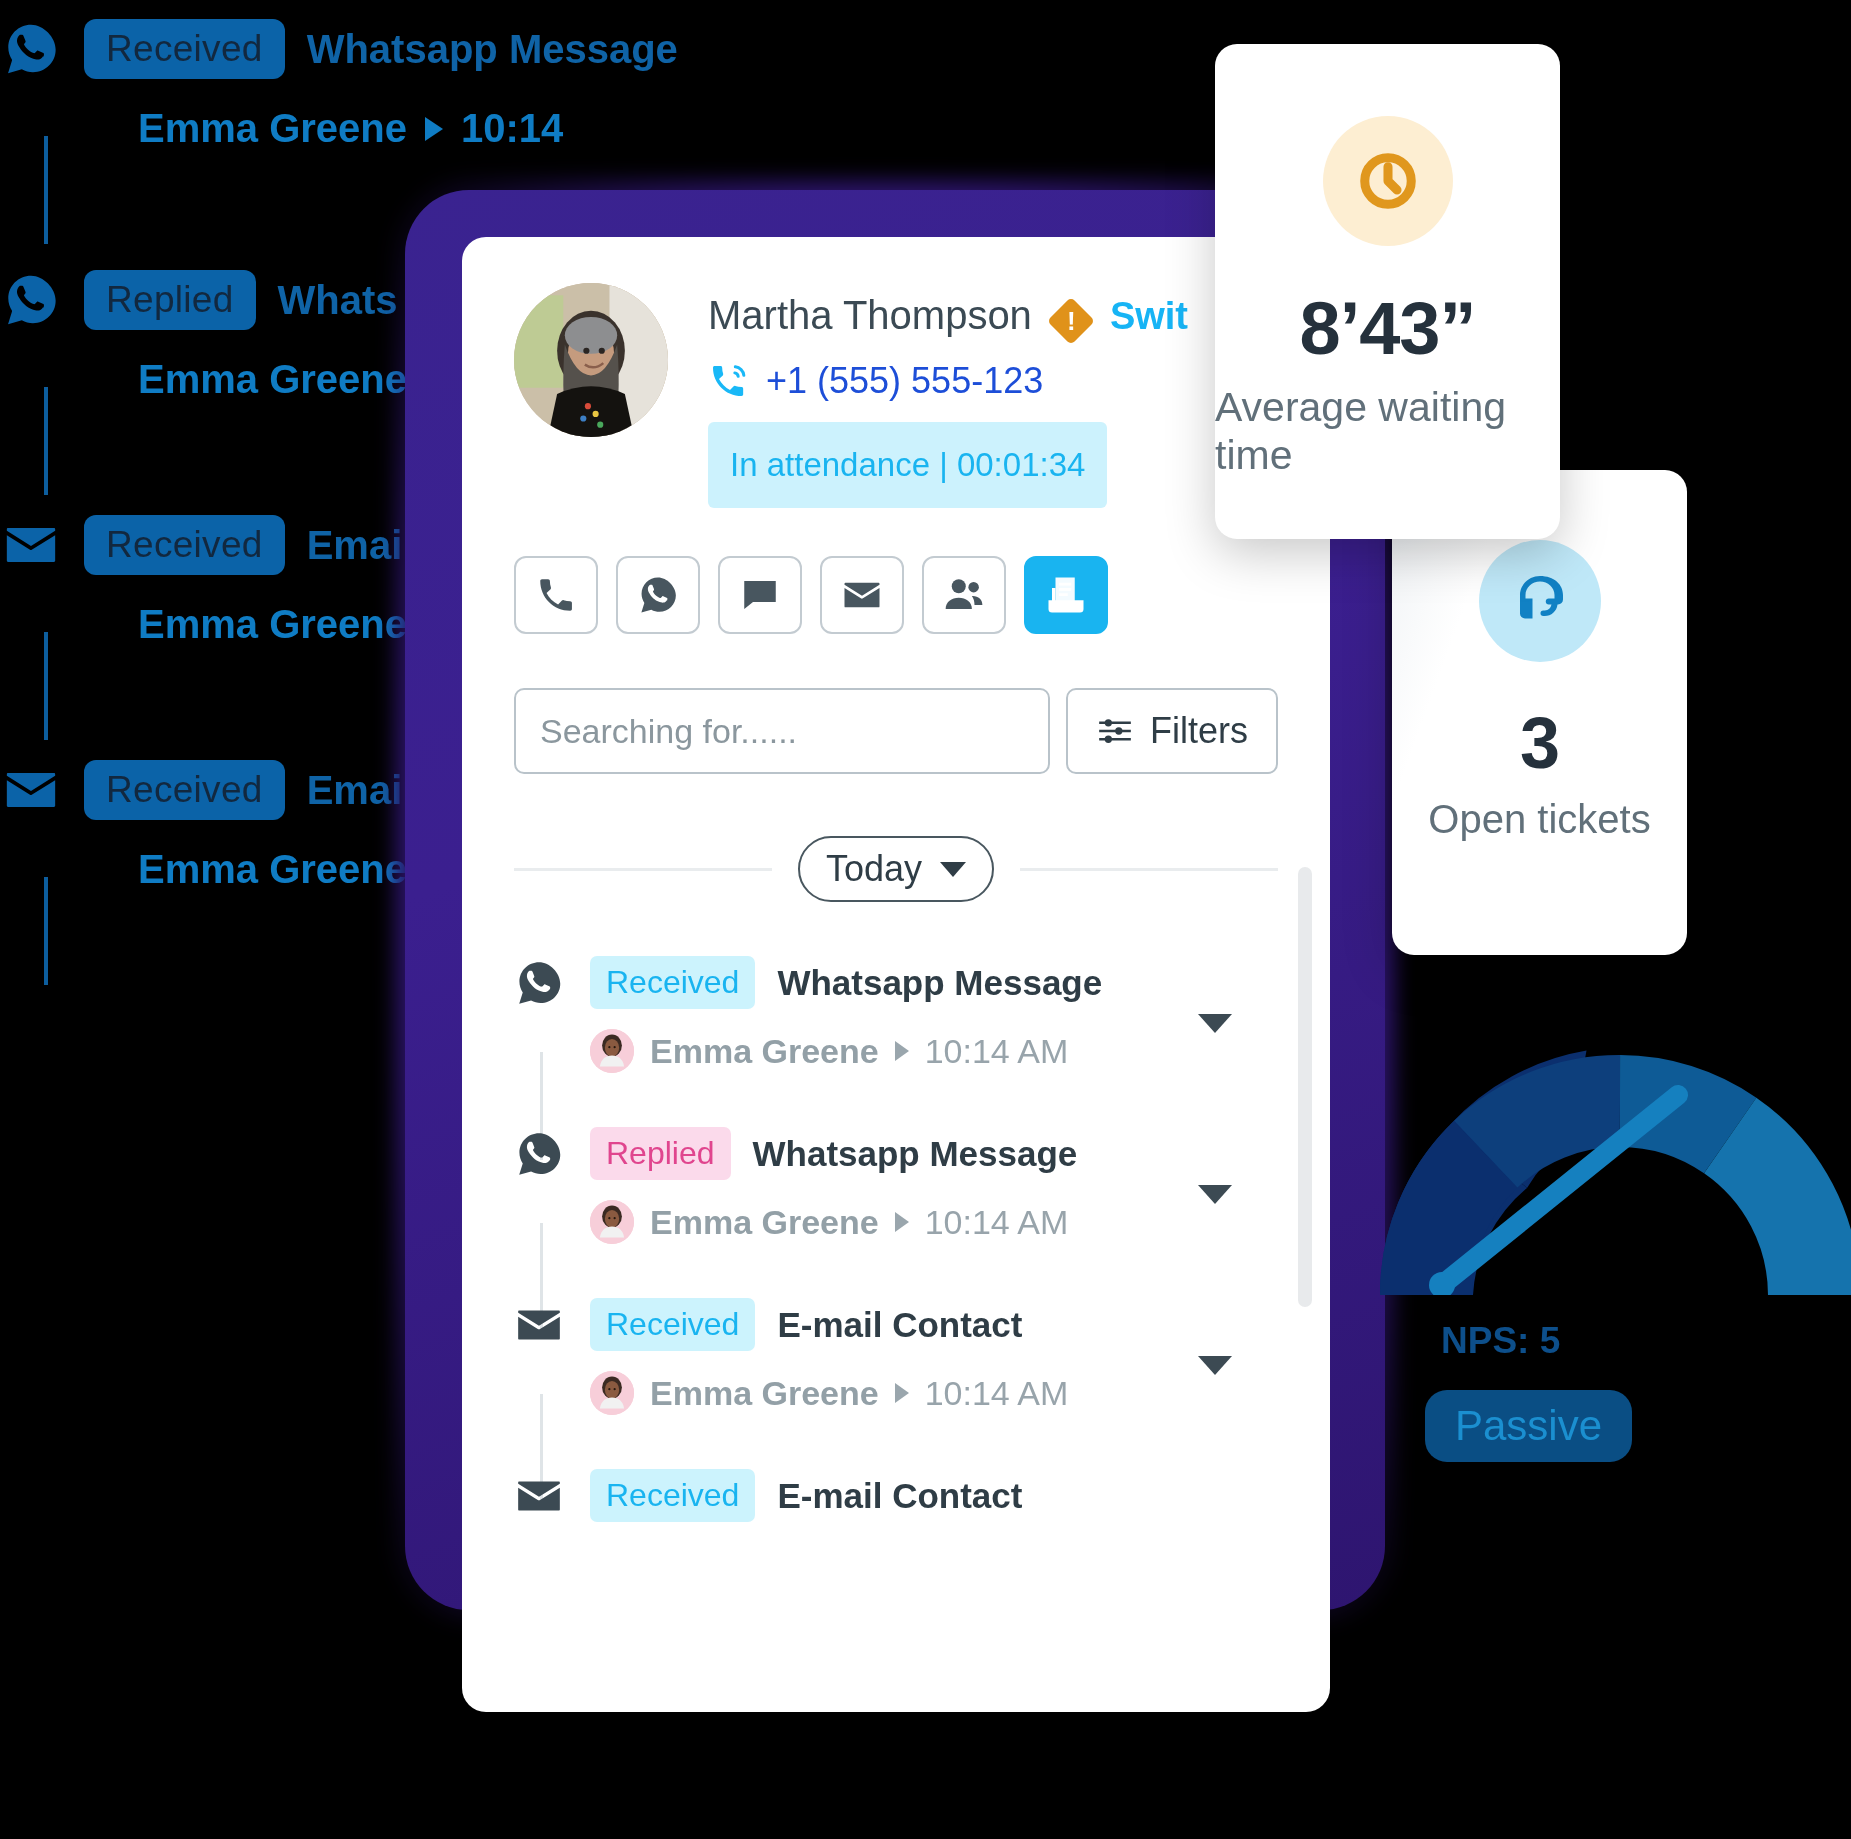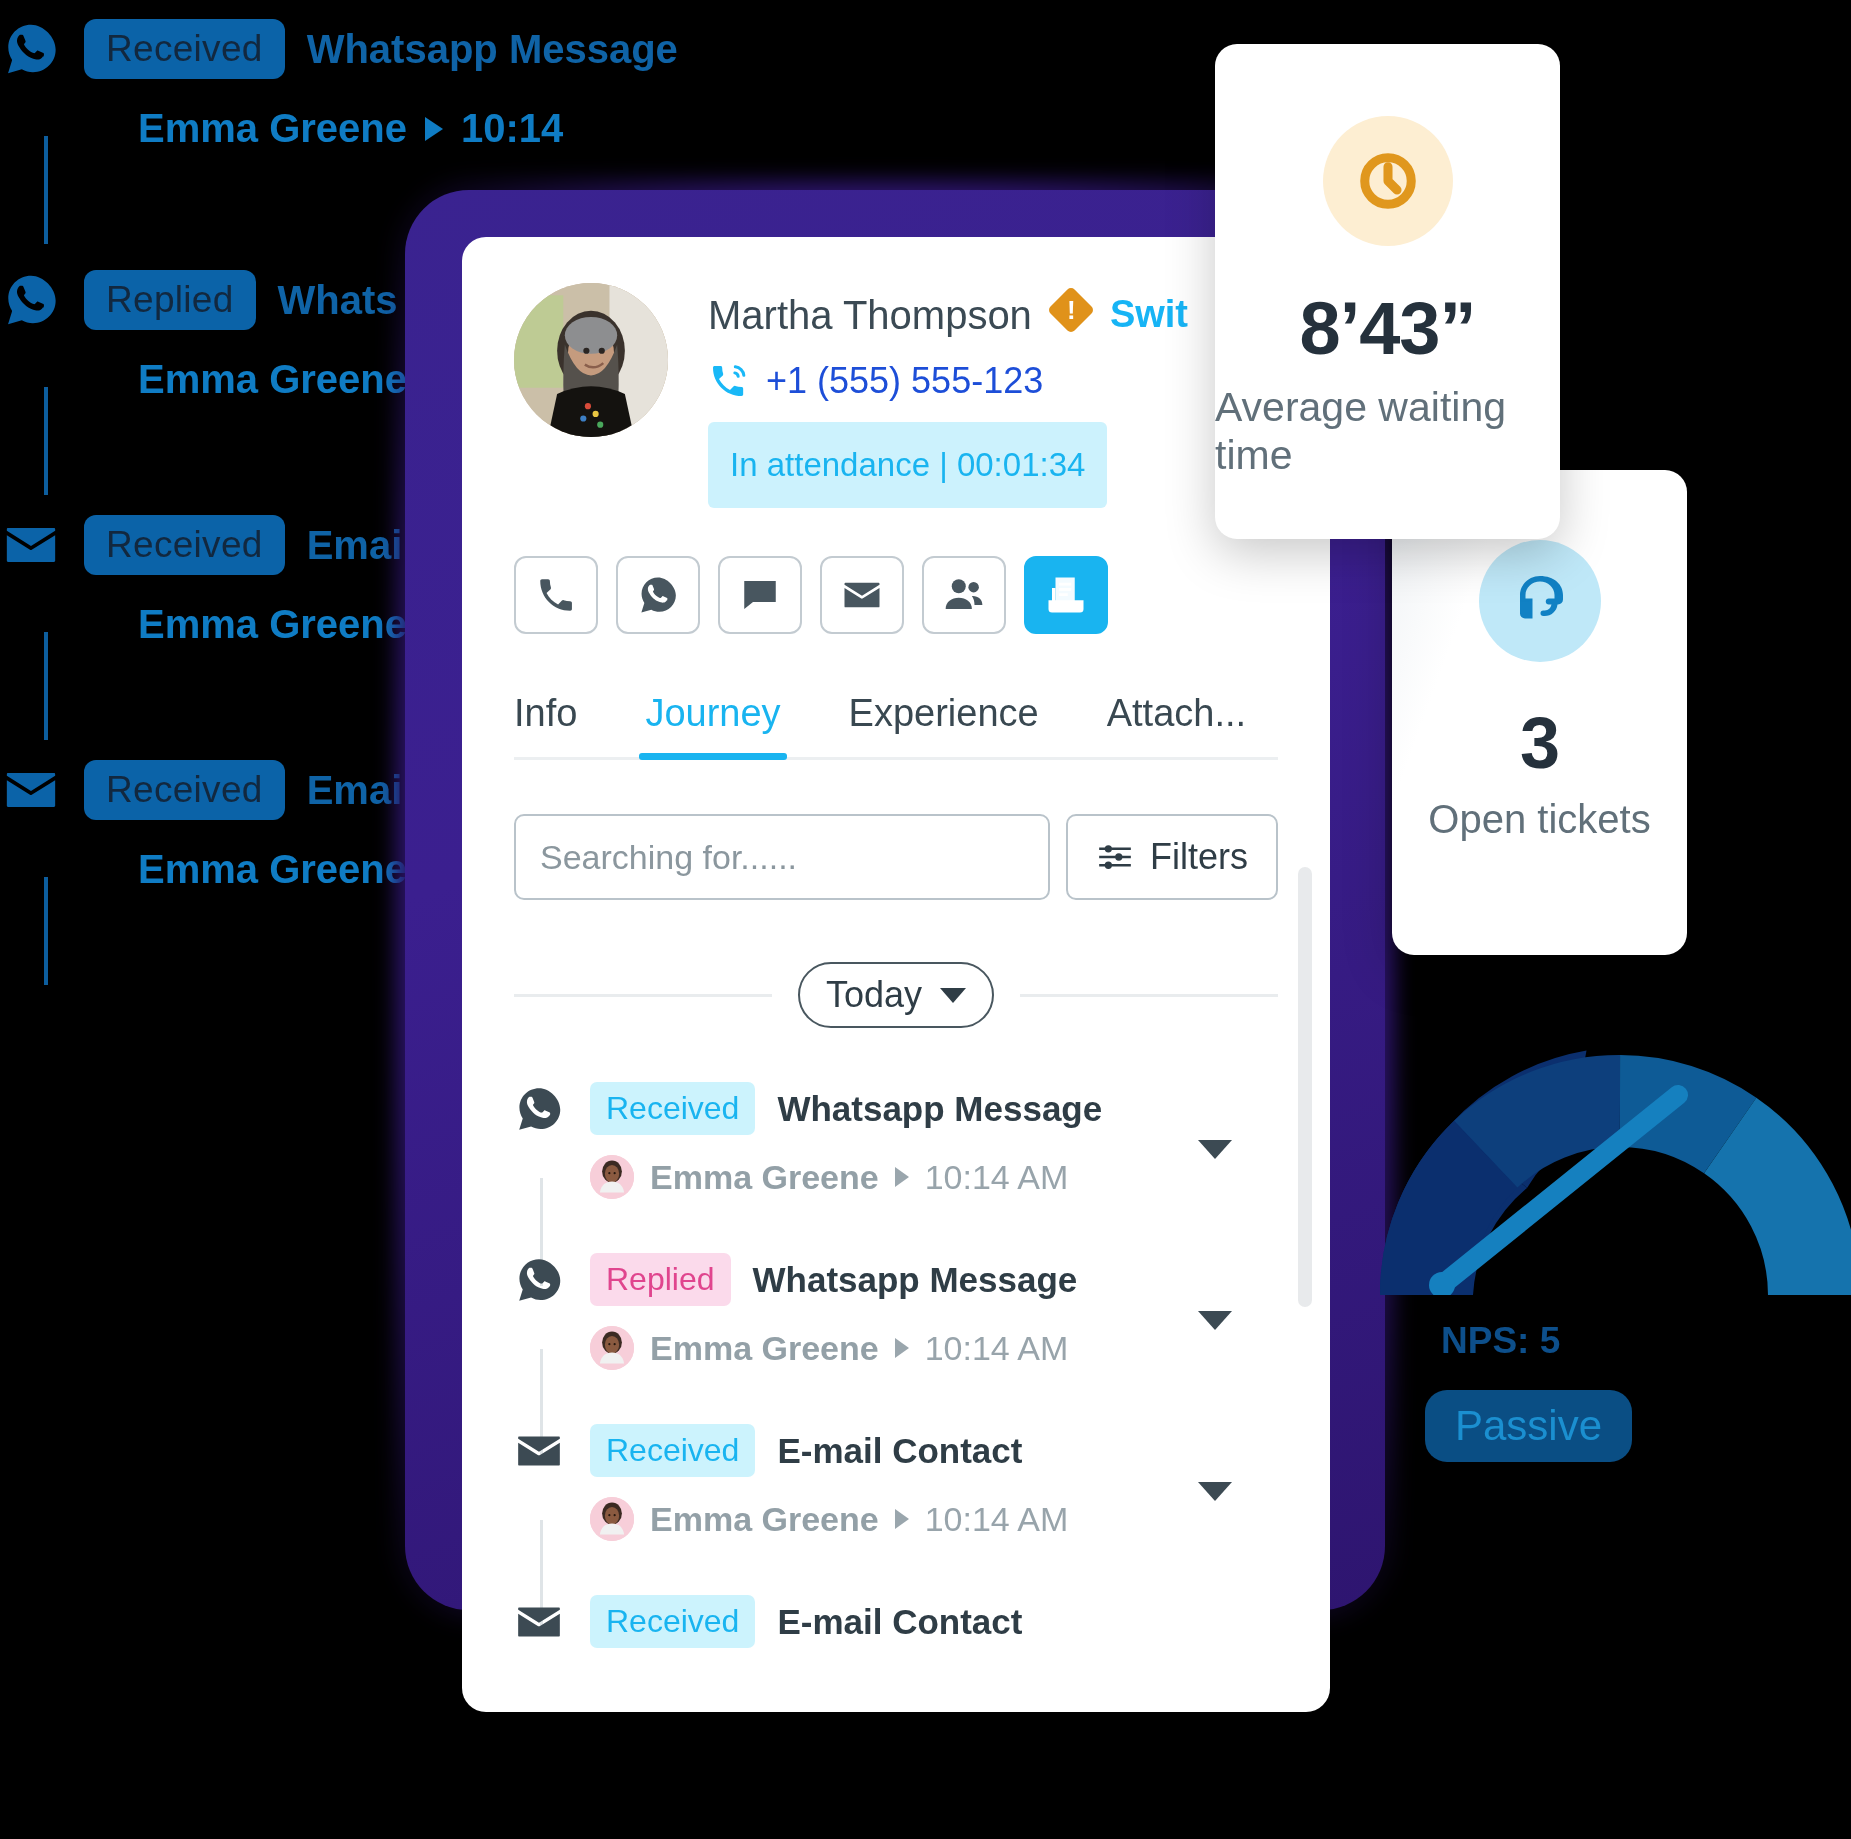--- a/index.html
+++ b/index.html
@@ -56,21 +56,21 @@
   .card-pad { padding: 46px 52px 0 52px; }
 
   .contact-head { display: flex; align-items: flex-start; gap: 40px; }
   .avatar {
     width: 154px; height: 154px; border-radius: 50%;
     overflow: hidden; flex: 0 0 154px; background:#cdbba6;
     position: relative;
   }
   .avatar svg { display:block; width:100%; height:100%; }
   .contact-info { padding-top: 10px; flex: 1; min-width:0; }
-  .name-row { display:flex; align-items:flex-start; gap: 22px; }
+  .name-row { display:flex; align-items:flex-end; gap: 22px; }
   .c-name { font-size: 40px; color: #3b4a54; font-weight: normal; white-space:nowrap; }
   .warn-diamond {
     width: 34px; height: 34px; background: #e0921a; transform: rotate(45deg);
     border-radius: 5px; display:flex; align-items:center; justify-content:center; flex:0 0 34px;
   }
   .warn-diamond span { transform: rotate(-45deg); color:#fff; font-size:26px; font-weight:bold; line-height:1; }
   .switch-link { color:#17b4f5; font-size: 38px; font-weight: bold; white-space: nowrap; }
 
   .phone-row { display:flex; align-items:center; gap:18px; margin-top: 22px; }
   .phone-ico svg { width: 40px; height: 40px; fill:#19b8f7; display:block; }
@@ -341,26 +341,20 @@
               <path d="M6 2h11v14H6z" opacity=".95"></path>
               <path d="M4 8h2v10H4z"></path>
               <rect x="8" y="5" width="7" height="1.6"></rect>
               <rect x="8" y="8" width="7" height="1.6"></rect>
               <rect x="8" y="11" width="5" height="1.6"></rect>
               <path d="M2 15h20v5a2 2 0 0 1-2 2H4a2 2 0 0 1-2-2z"></path>
             </svg>
         </div>
       </div>
 
-      <div class="tabs">
-        <div class="tab">Info</div>
-        <div class="tab active">Journey</div>
-        <div class="tab">Experience</div>
-        <div class="tab">Attach...</div>
-      </div>
 
       <div class="search-row">
         <div class="search-box">
           <input type="text" placeholder="Searching for......" style="">
         </div>
         <div class="filters-btn">
           <svg viewBox="0 0 24 24">
               <path d="M2 6h4v1.6H2zM9.6 6H22v1.6H9.6z"></path>
               <circle cx="7.8" cy="6.8" r="2.3"></circle>
               <path d="M2 11.2h10.6v1.6H2zM16.2 11.2H22v1.6h-5.8z"></path>

